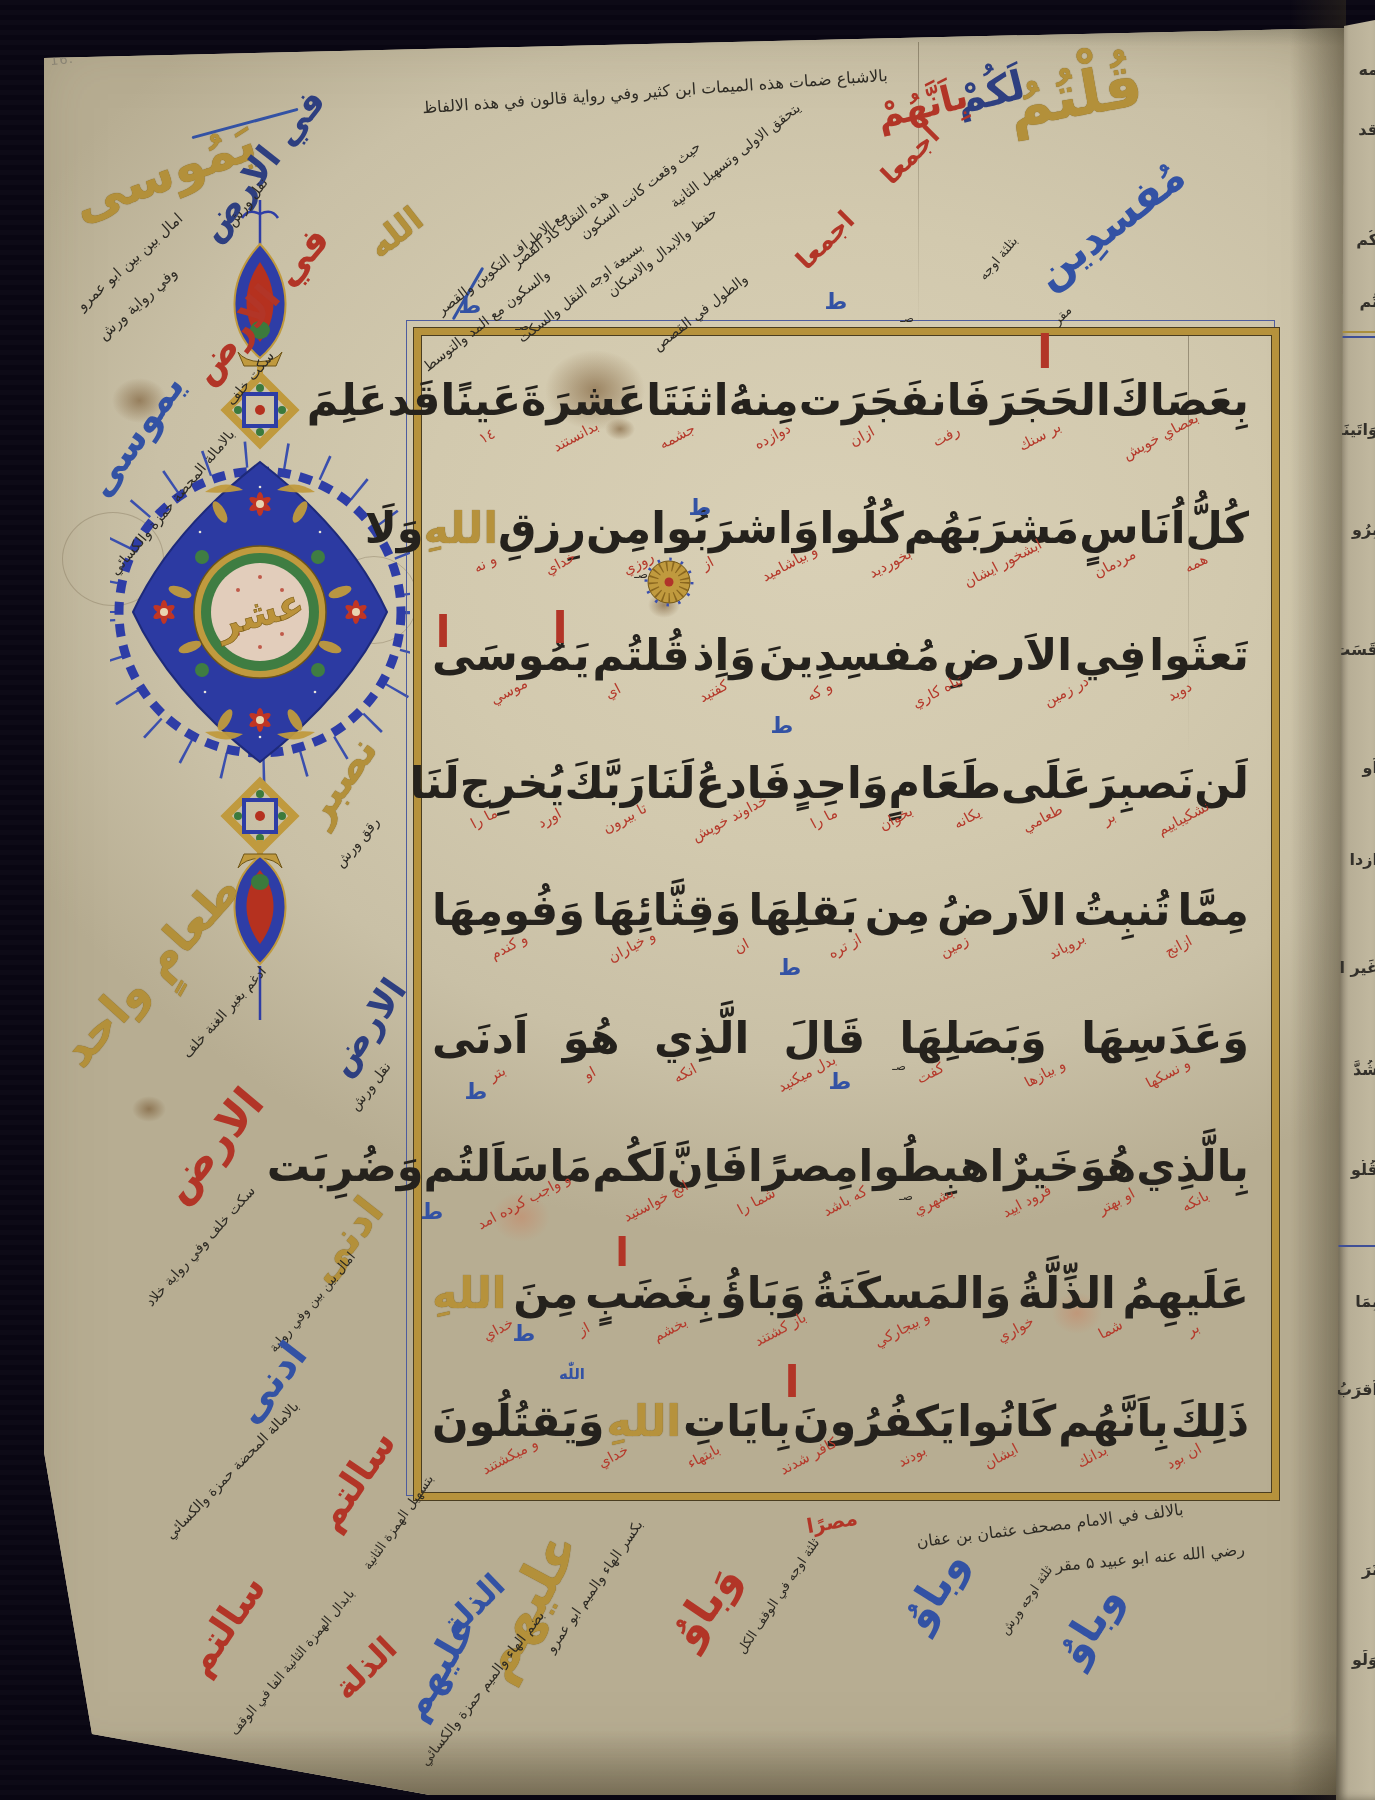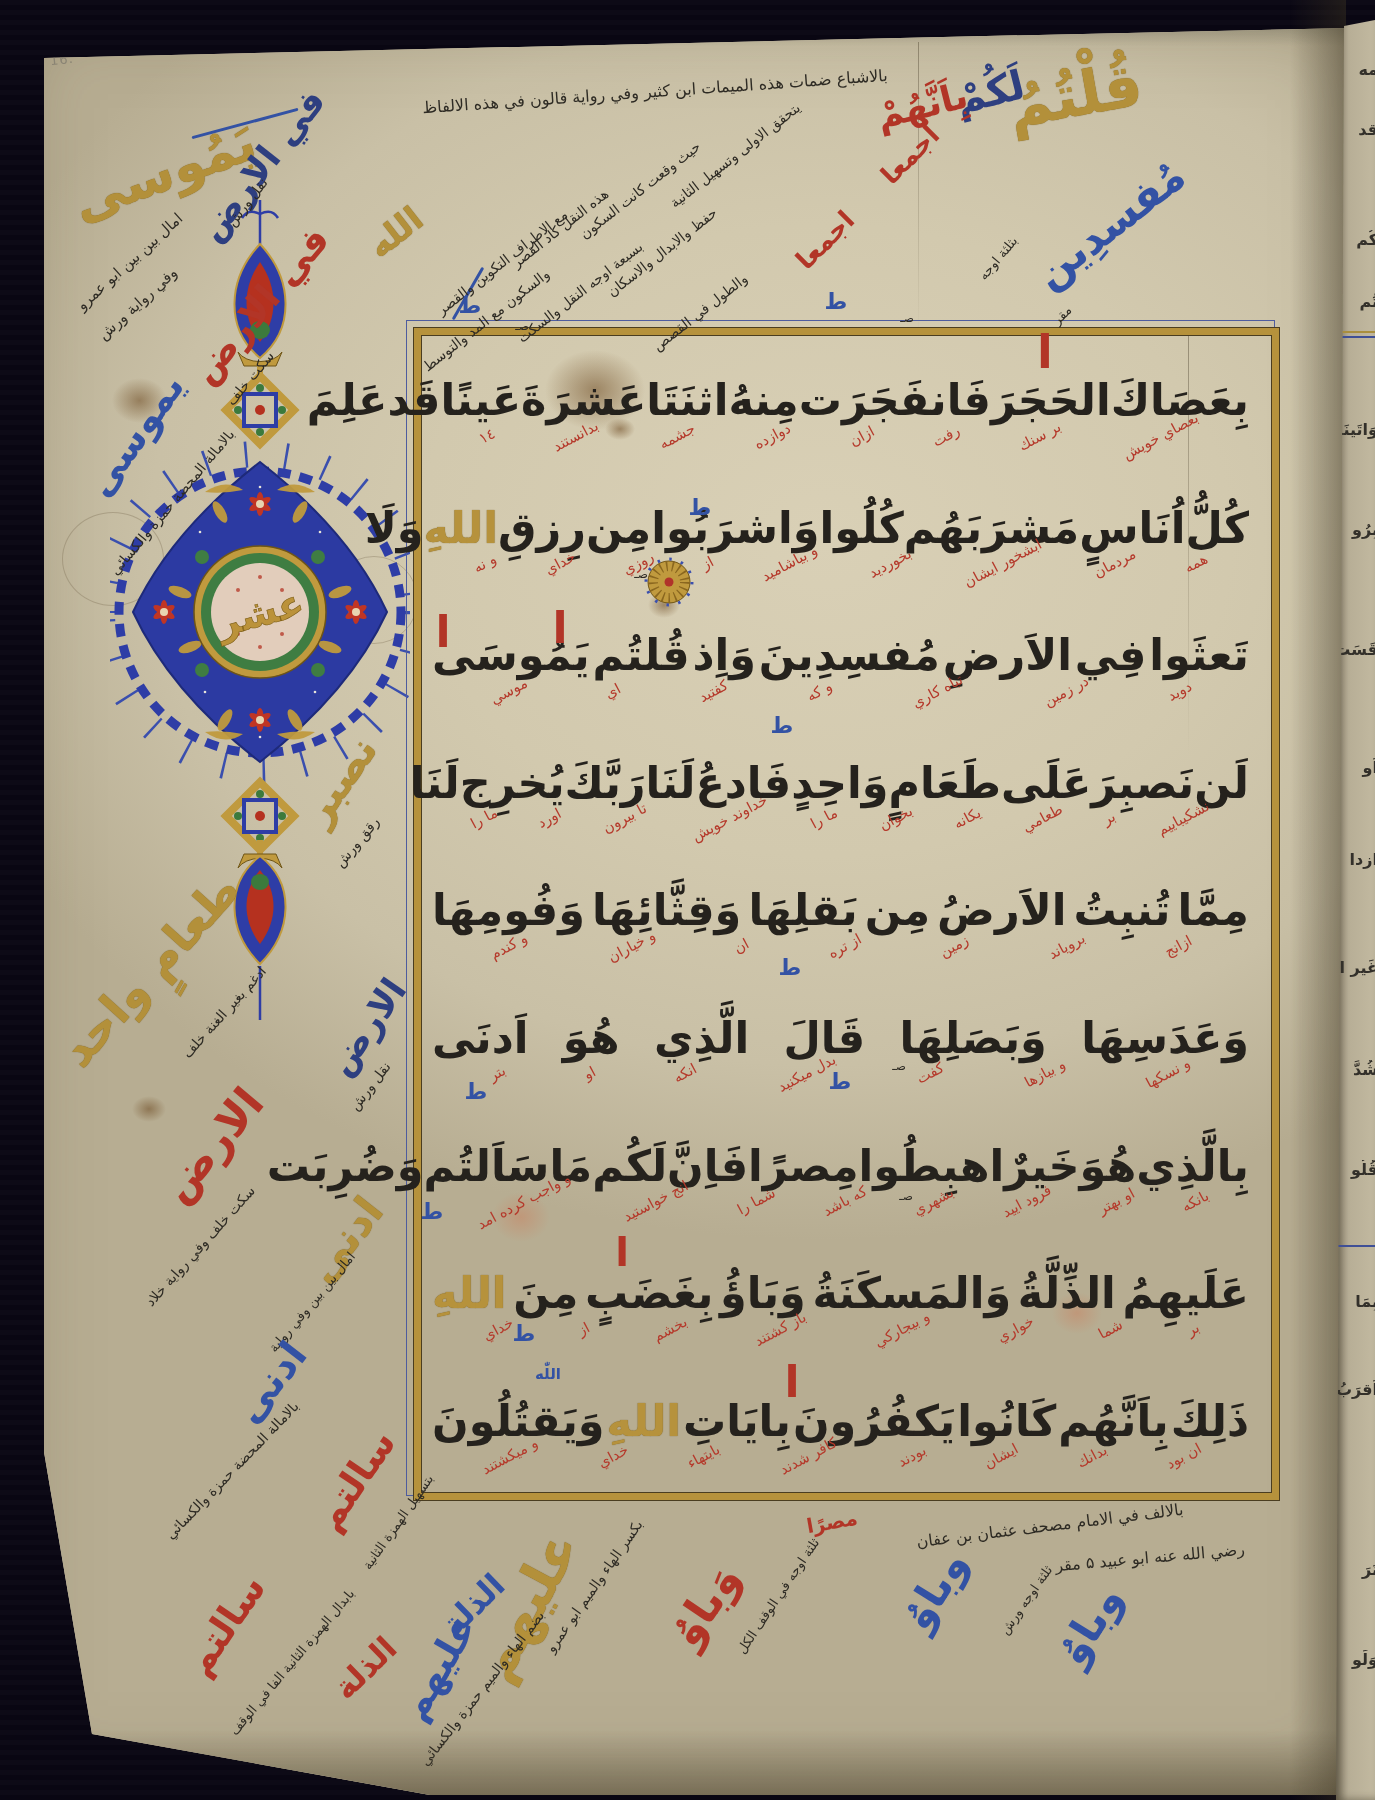--- a/index.html
+++ b/index.html
@@ -475,21 +475,21 @@
         <span class="ann c-red" style="left: 792px; top: 1382px; font-size: 44px; --r: 0deg;">ا</span>
         <span class="ann c-blue" style="left: 836px; top: 302px; font-size: 22px; --r: 0deg;">ط</span>
         <span class="ann c-blue" style="left: 470px; top: 306px; font-size: 22px; --r: 0deg;">ط</span>
         <span class="ann c-blue" style="left: 700px; top: 508px; font-size: 22px; --r: 0deg;">ط</span>
         <span class="ann c-blue" style="left: 782px; top: 726px; font-size: 22px; --r: 0deg;">ط</span>
         <span class="ann c-blue" style="left: 790px; top: 968px; font-size: 22px; --r: 0deg;">ط</span>
         <span class="ann c-blue" style="left: 840px; top: 1082px; font-size: 22px; --r: 0deg;">ط</span>
         <span class="ann c-blue" style="left: 476px; top: 1092px; font-size: 22px; --r: 0deg;">ط</span>
         <span class="ann c-blue" style="left: 432px; top: 1212px; font-size: 22px; --r: 0deg;">ط</span>
         <span class="ann c-blue" style="left: 524px; top: 1334px; font-size: 22px; --r: 0deg;">ط</span>
-        <span class="ann c-blue" style="left: 548px; top: 1374px; font-size: 15px; --r: 0deg;">اللّٰه</span>
+        <span class="ann c-blue" style="left: 572px; top: 1374px; font-size: 15px; --r: 0deg;">اللّٰه</span>
         <span class="ann c-black" style="left: 907px; top: 318px; font-size: 12px; --r: 0deg;">صـ</span>
         <span class="ann c-black" style="left: 522px; top: 326px; font-size: 12px; --r: 0deg;">صـ</span>
         <span class="ann c-black" style="left: 641px; top: 574px; font-size: 12px; --r: 0deg;">صـ</span>
         <span class="ann c-black" style="left: 899px; top: 1066px; font-size: 12px; --r: 0deg;">صـ</span>
         <span class="ann c-black" style="left: 906px; top: 1196px; font-size: 12px; --r: 0deg;">صـ</span>
       </div>
 
   </div>
 
   <div class="gutter-shade"></div>

